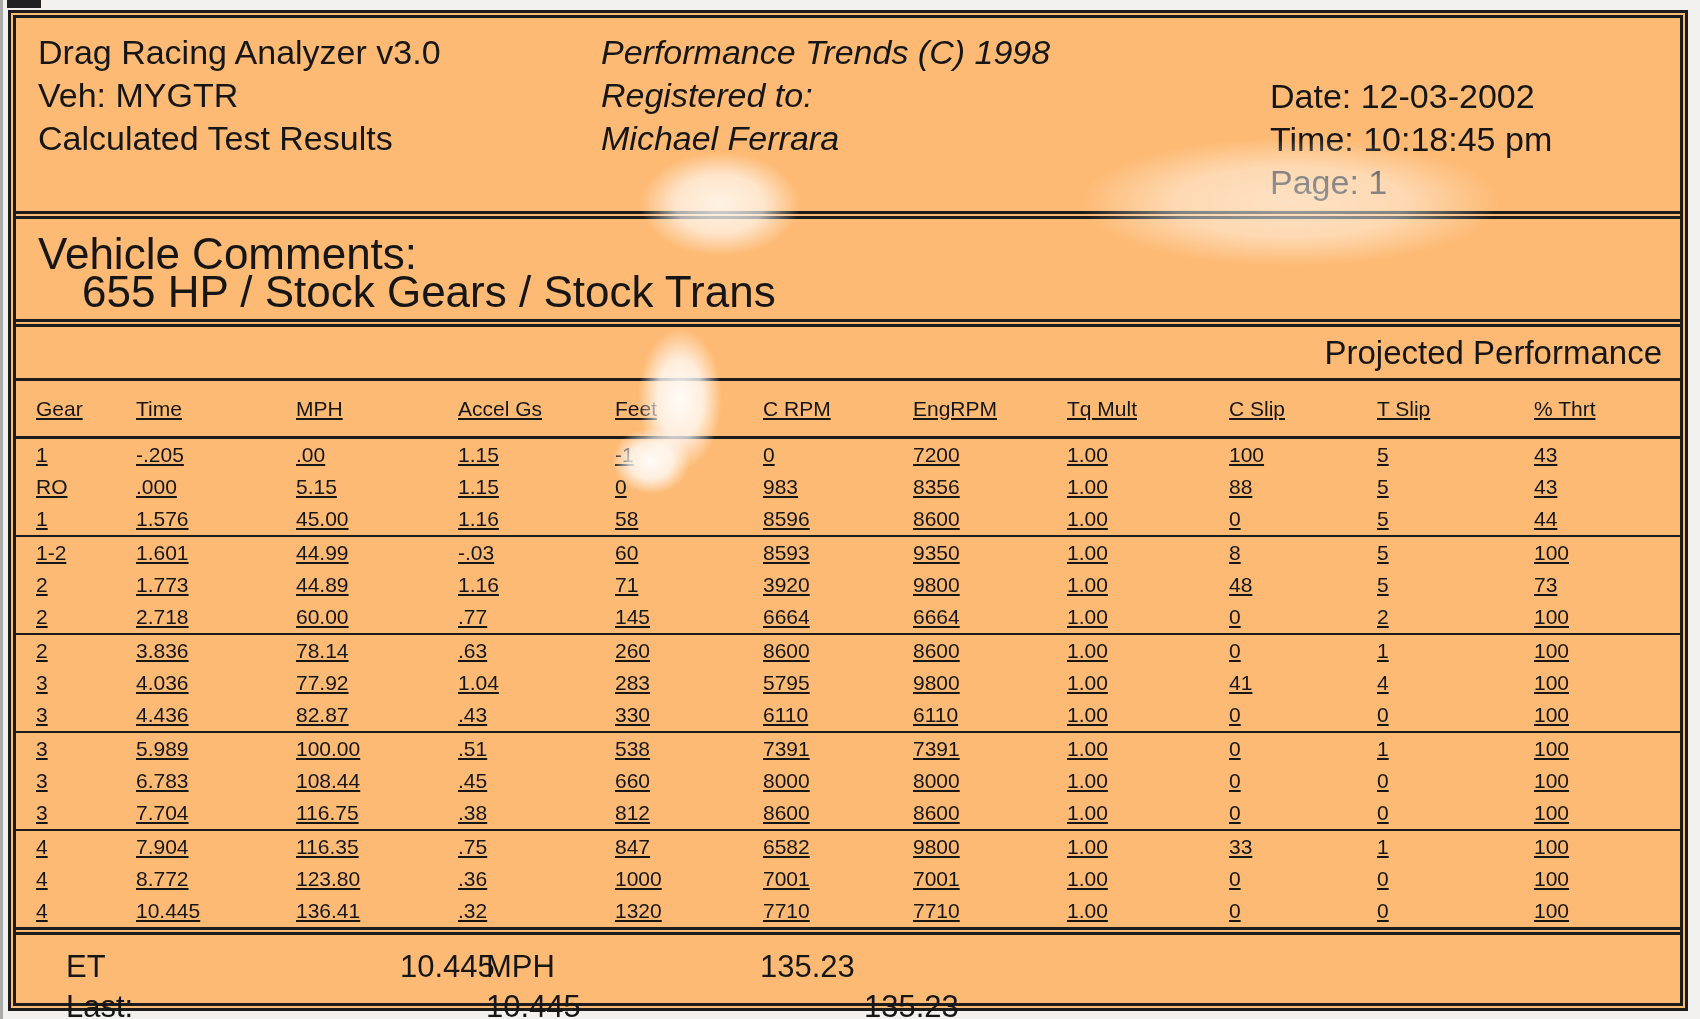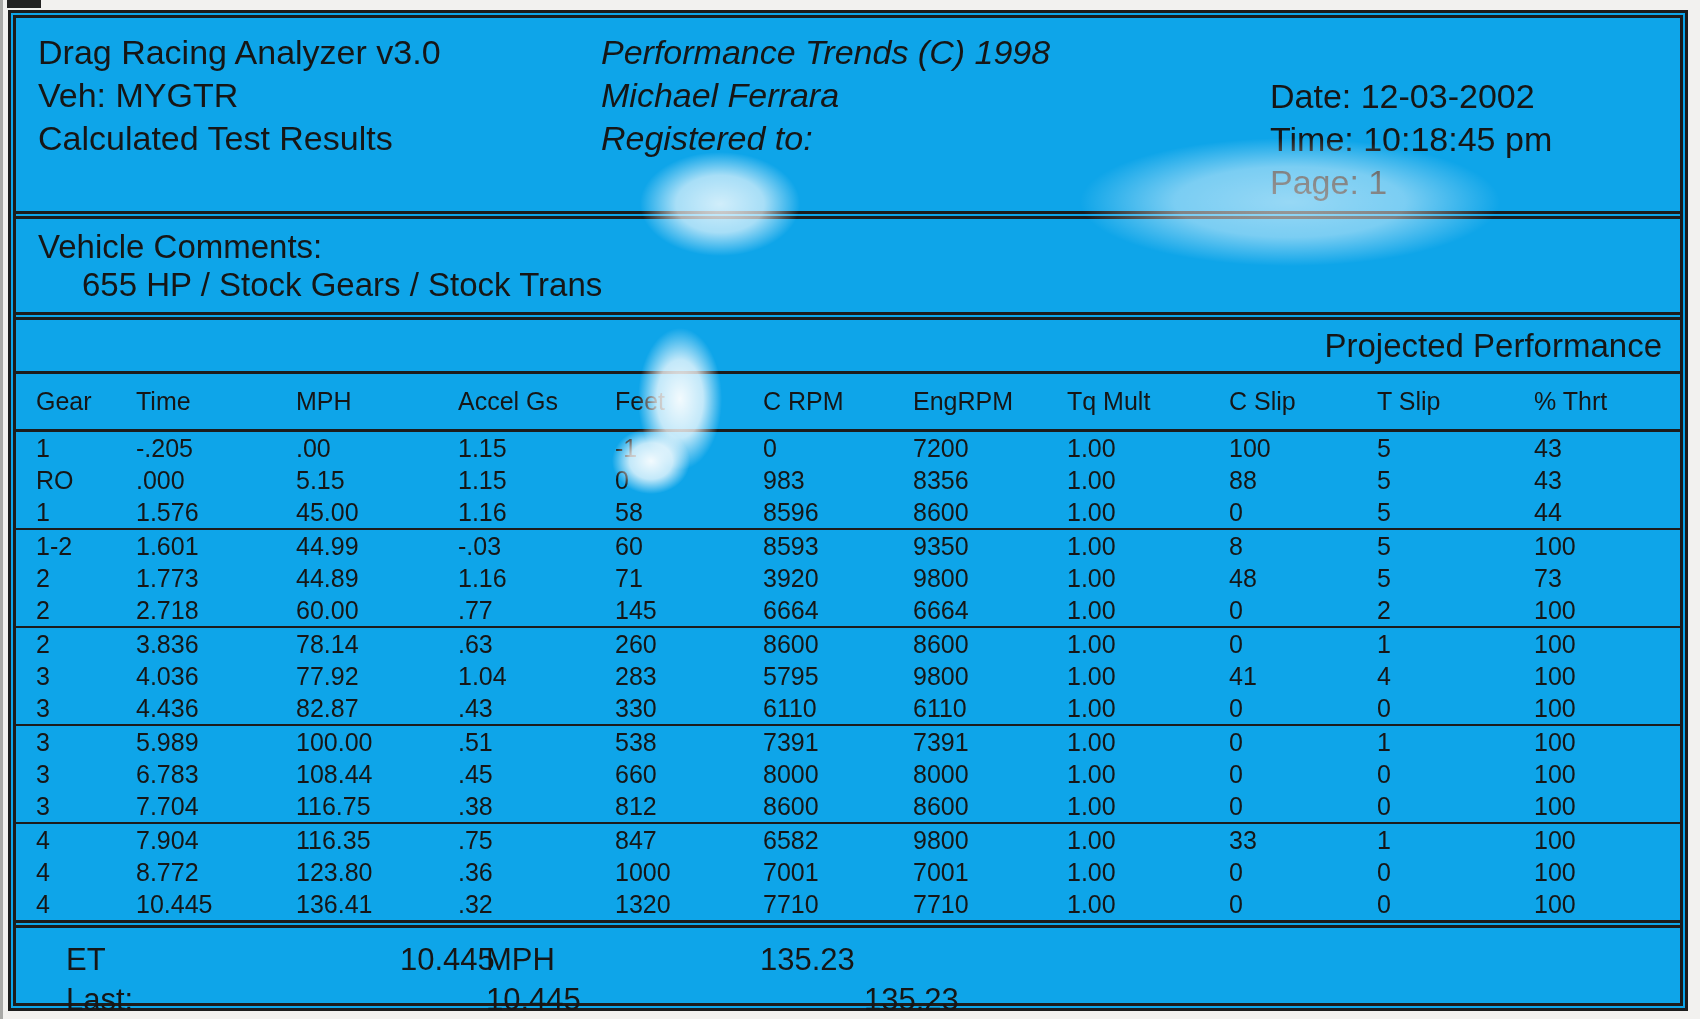--- a/index.html
+++ b/index.html
@@ -8,52 +8,53 @@
     background: #f2f1ef;
     font-family: "Liberation Sans", sans-serif;
     color: #161616;
     position: relative;
     overflow: hidden;
     -webkit-font-smoothing: antialiased;
   }
   .page-border {
     position: absolute; left: 8px; top: 10px; right: 12px; bottom: 8px;
     border: 8px double #1c1c1c;
-    background: #0ea5e9;
+    background: #fdba74;
     display: flex; flex-direction: column;
   }
   
   .hdr {
     display: flex;
     padding: 13px 18px 7px 22px;
     border-bottom: 8px double #1c1c1c;
     font-size: 34px; line-height: 43px;
   }
   .hcol-left   { width: 563px; }
   .hcol-center { flex: 1; font-style: italic; }
   .hcol-right  { width: 392px; margin-top: 44px; }
   
   .comments {
-    padding: 9px 18px 8px 22px;
+    padding: 16px 18px 8px 22px;
     border-bottom: 8px double #1c1c1c;
-    font-size: 33px; line-height: 38px;
+    font-size: 44px; line-height: 38px;
   }
   .comments-text { padding-left: 44px; }
   
   .sect {
     padding: 6px 18px 5px 22px;
     border-bottom: 3px solid #1c1c1c;
     font-size: 33px; line-height: 40px; text-align: right;
   }
   
   table {
     width: 100%;
     border-collapse: collapse;
     table-layout: fixed;
-    font-size: 25px;
+    font-size: 21px;
+    text-decoration: underline;
   }
   thead { border-bottom: 3px solid #1c1c1c; }
   thead th {
     font-weight: 400; text-align: left;
     height: 55px; vertical-align: middle; padding: 0;
   }
   tbody { border-bottom: 2px solid #1c1c1c; }
   tbody.last { border-bottom: none; }
   td {
     height: 32px; line-height: 32px;
@@ -98,22 +99,22 @@
 <div class="page-border">
 
   <header class="hdr">
     <div class="hcol-left">
       <div>Drag Racing Analyzer v3.0</div>
       <div>Veh: MYGTR</div>
       <div>Calculated Test Results</div>
     </div>
     <div class="hcol-center">
       <div>Performance Trends (C) 1998</div>
+      <div>Registered to:</div>
       <div>Michael Ferrara</div>
-      <div>Registered to:</div>
     </div>
     <div class="hcol-right">
       <div>Date: 12-03-2002</div>
       <div>Time: 10:18:45 pm</div>
       <div>Page: 1</div>
     </div>
   </header>
 
   <section class="comments">
     <div>Vehicle Comments:</div>

